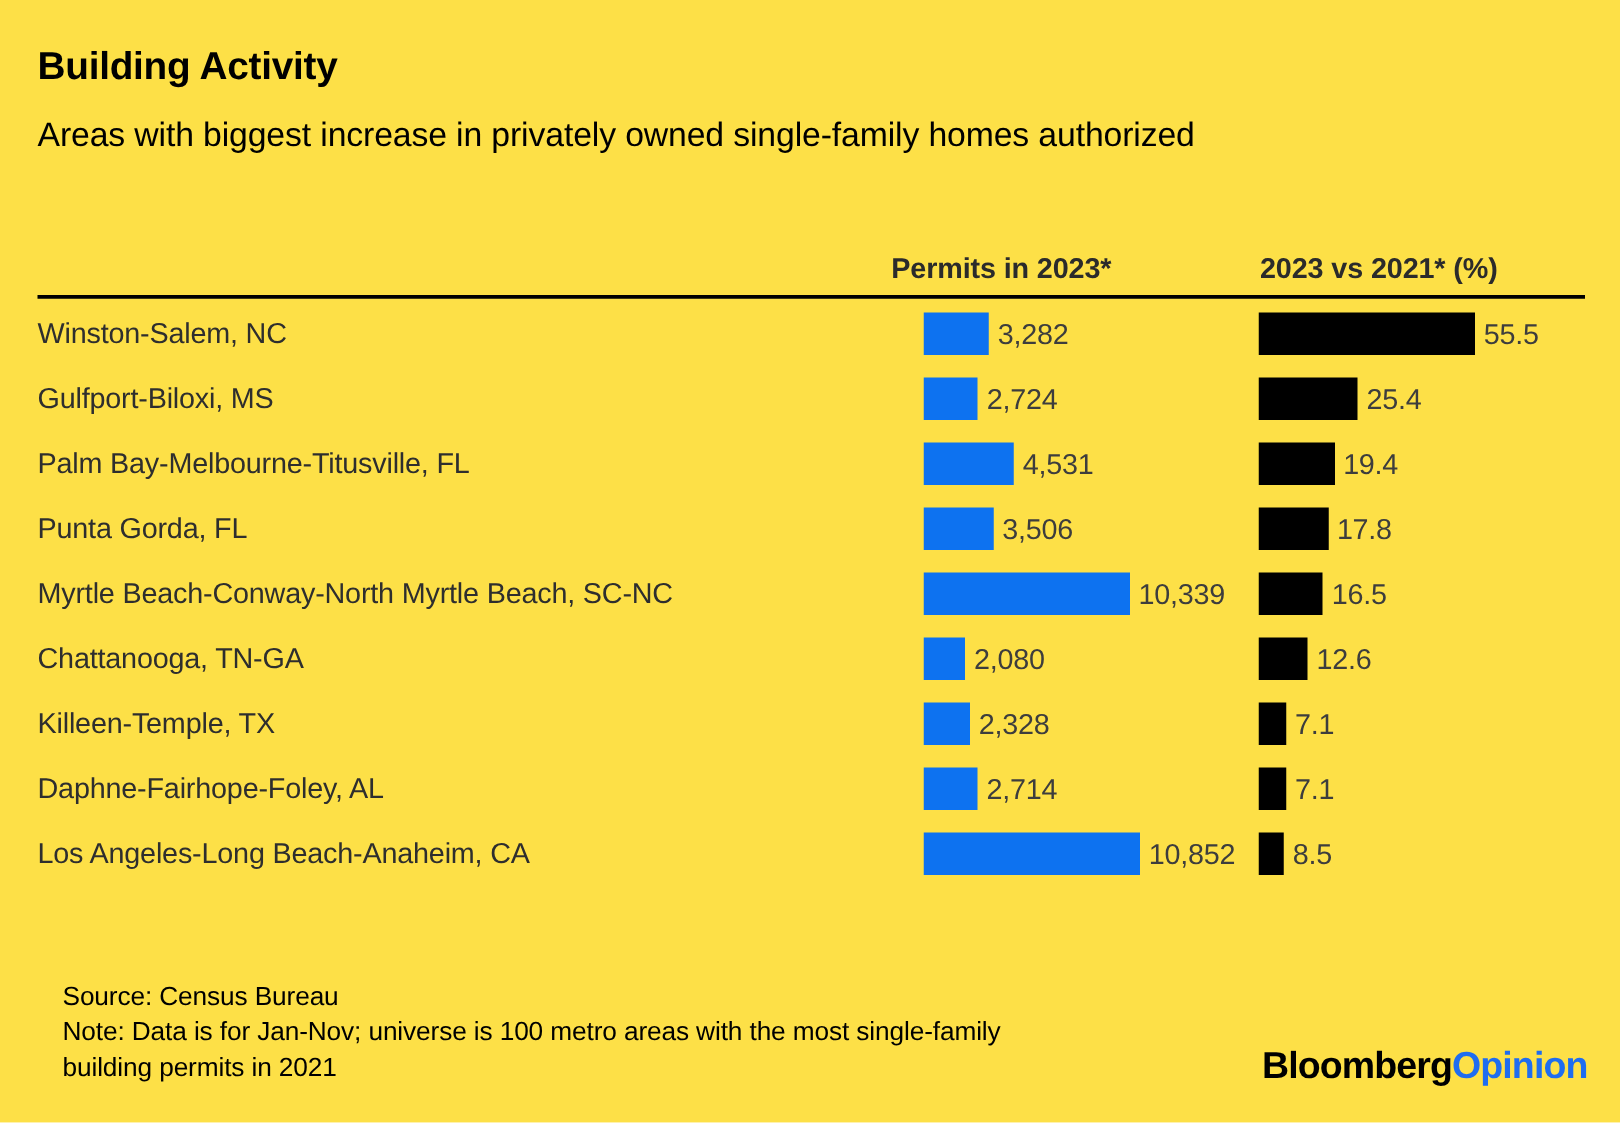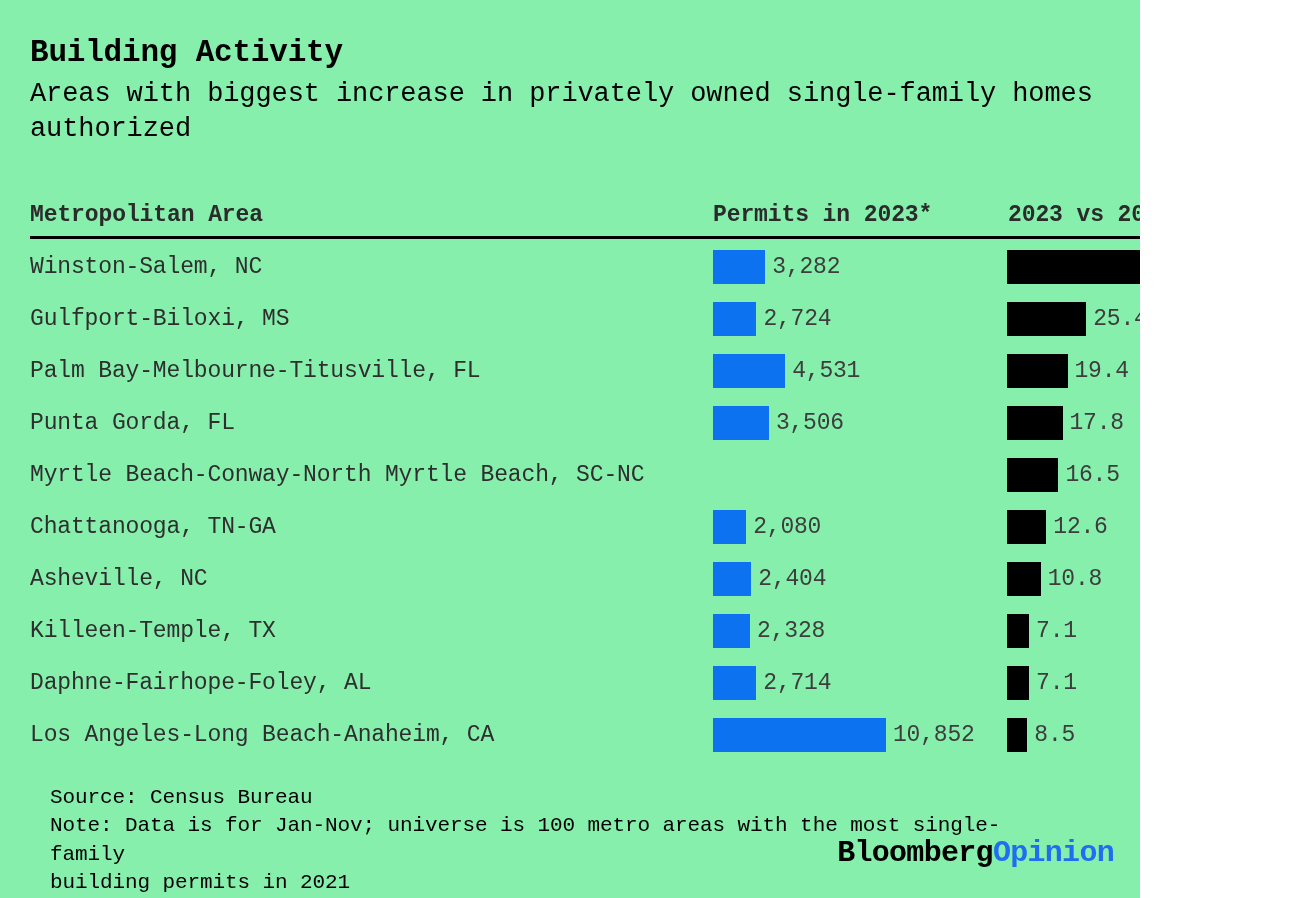--- a/index.html
+++ b/index.html
@@ -7,45 +7,44 @@
   html, body {
     width: 1296px;
     height: 898px;
     background: #ffffff;
     font-family: "Liberation Sans", sans-serif;
     -webkit-font-smoothing: antialiased;
   }
 
   .page {
     position: relative;
-    width: 1140px;
+    width: 1296px;
     height: 898px;
-    background: #86efac;
+    background: #fde047;
     overflow: hidden;
-    font-family: Liberation Mono, monospace;
   }
 
   
   .titles {
     position: absolute;
     left: 30px;
     top: 36px;
     width: 1120px;
   }
 
   .chart-title {
     font-size: 31px;
     font-weight: bold;
     color: #000000;
     letter-spacing: -0.2px;
     line-height: 1.1;
   }
 
   .chart-subtitle {
-    margin-top: 7px;
+    margin-top: 21px;
     font-size: 27px;
     font-weight: normal;
     color: #000000;
     line-height: 1.28;
     letter-spacing: -0.1px;
     max-width: 1080px;
   }
 
   
   .table {
@@ -107,21 +106,21 @@
 
   
   .bargroup {
     position: absolute;
     top: 50%;
     transform: translateY(-50%);
     display: flex;
     align-items: center;
     height: 34px;
   }
-  .bargroup-permits { left: 683px; align-items: center; }
+  .bargroup-permits { left: 709px; align-items: center; }
   .bargroup-pct     { left: 977px; align-items: center; }
 
   .bar {
     height: 34px;
     flex: 0 0 auto;
   }
   .bar-blue  { background: #0d72f0; }
   .bar-black { background: #000000; }
 
   .bar-value {
@@ -164,21 +163,20 @@
 <div class="page">
 
   <div class="titles">
     <div class="chart-title">Building Activity</div>
     <div class="chart-subtitle">Areas with biggest increase in privately owned single-family homes authorized</div>
   </div>
 
   <div class="table">
 
     <div class="thead">
-      <div class="th th-metro">Metropolitan Area</div>
       <div class="th th-permits">Permits in 2023*</div>
       <div class="th th-pct">2023 vs 2021* (%)</div>
       <div class="rule"></div>
     </div>
 
     <div class="rows" id="rows-container">
         <div class="row">
           <div class="metro-name">Winston-Salem, NC</div>
           <div class="bargroup bargroup-permits">
             <div class="bar bar-blue" style="width: 52.3px; background: rgb(13, 114, 240);"></div>
@@ -217,45 +215,38 @@
             <div class="bar bar-blue" style="width: 55.9px; background: rgb(13, 114, 240);"></div>
             <div class="bar-value">3,506</div>
           </div>
           <div class="bargroup bargroup-pct">
             <div class="bar bar-black" style="width: 55.5px; background: rgb(0, 0, 0);"></div>
             <div class="bar-value">17.8</div>
           </div>
         </div>
         <div class="row">
           <div class="metro-name">Myrtle Beach-Conway-North Myrtle Beach, SC-NC</div>
+          <div class="bargroup bargroup-permits">
+            <div class="bar bar-blue" style="width: 164.8px; background: rgb(13, 114, 240);"></div>
+            <div class="bar-value">10,339</div>
+          </div>
           <div class="bargroup bargroup-pct">
             <div class="bar bar-black" style="width: 51.4px; background: rgb(0, 0, 0);"></div>
             <div class="bar-value">16.5</div>
           </div>
         </div>
         <div class="row">
           <div class="metro-name">Chattanooga, TN-GA</div>
           <div class="bargroup bargroup-permits">
             <div class="bar bar-blue" style="width: 33.2px; background: rgb(13, 114, 240);"></div>
             <div class="bar-value">2,080</div>
           </div>
           <div class="bargroup bargroup-pct">
             <div class="bar bar-black" style="width: 39.3px; background: rgb(0, 0, 0);"></div>
             <div class="bar-value">12.6</div>
-          </div>
-        </div>
-        <div class="row">
-          <div class="metro-name">Asheville, NC</div>
-          <div class="bargroup bargroup-permits">
-            <div class="bar bar-blue" style="width: 38.3px; background: rgb(13, 114, 240);"></div>
-            <div class="bar-value">2,404</div>
-          </div>
-          <div class="bargroup bargroup-pct">
-            <div class="bar bar-black" style="width: 33.7px; background: rgb(0, 0, 0);"></div>
-            <div class="bar-value">10.8</div>
           </div>
         </div>
         <div class="row">
           <div class="metro-name">Killeen-Temple, TX</div>
           <div class="bargroup bargroup-permits">
             <div class="bar bar-blue" style="width: 37.1px; background: rgb(13, 114, 240);"></div>
             <div class="bar-value">2,328</div>
           </div>
           <div class="bargroup bargroup-pct">
             <div class="bar bar-black" style="width: 22.1px; background: rgb(0, 0, 0);"></div>

